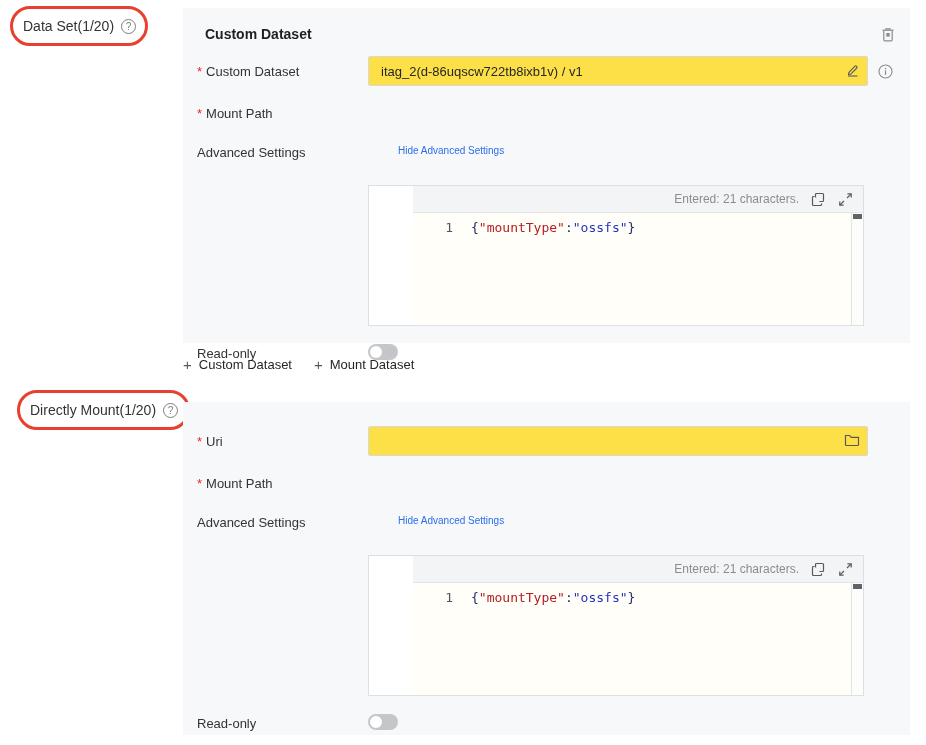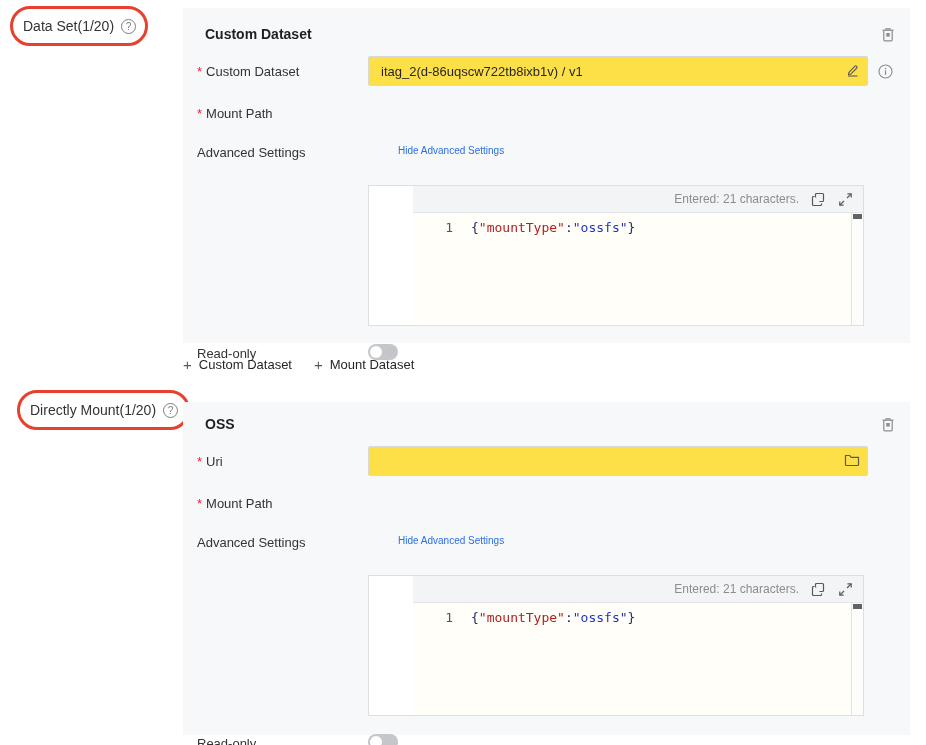--- a/index.html
+++ b/index.html
@@ -205,33 +205,20 @@
       <span class="plus">+</span>
       <span>Custom Dataset</span>
     </button>
     <button class="add-btn">
       <span class="plus">+</span>
       <span>Mount Dataset</span>
     </button>
   </div>
 
   <div class="card" id="card-2">
-    <div class="card-header">
-      <span class="card-title">OSS</span>
-      <button class="icon-btn">
-        <span>
-          <svg width="16" height="17" viewBox="0 0 16 17" fill="none" stroke="#8c8c8c" stroke-width="1.2">
-            <path d="M2.5 4.2h11"></path>
-              <path d="M6 4.2v-1.4h4v1.4"></path>
-            <path d="M3.8 4.2v9.6a1 1 0 0 0 1 1h6.4a1 1 0 0 0 1-1V4.2"></path>
-            <rect x="6.3" y="7" width="3.4" height="3.6" fill="#8c8c8c" stroke="none"></rect>
-          </svg>
-        </span>
-      </button>
-    </div>
 
     <div class="row">
       <div class="row-label">
         <span class="req">*</span>
         <span>Uri</span>
       </div>
       <div class="row-control">
         <input class="text-input" type="text" value="" style="">
         <button class="icon-btn input-trailing">
           <span>

